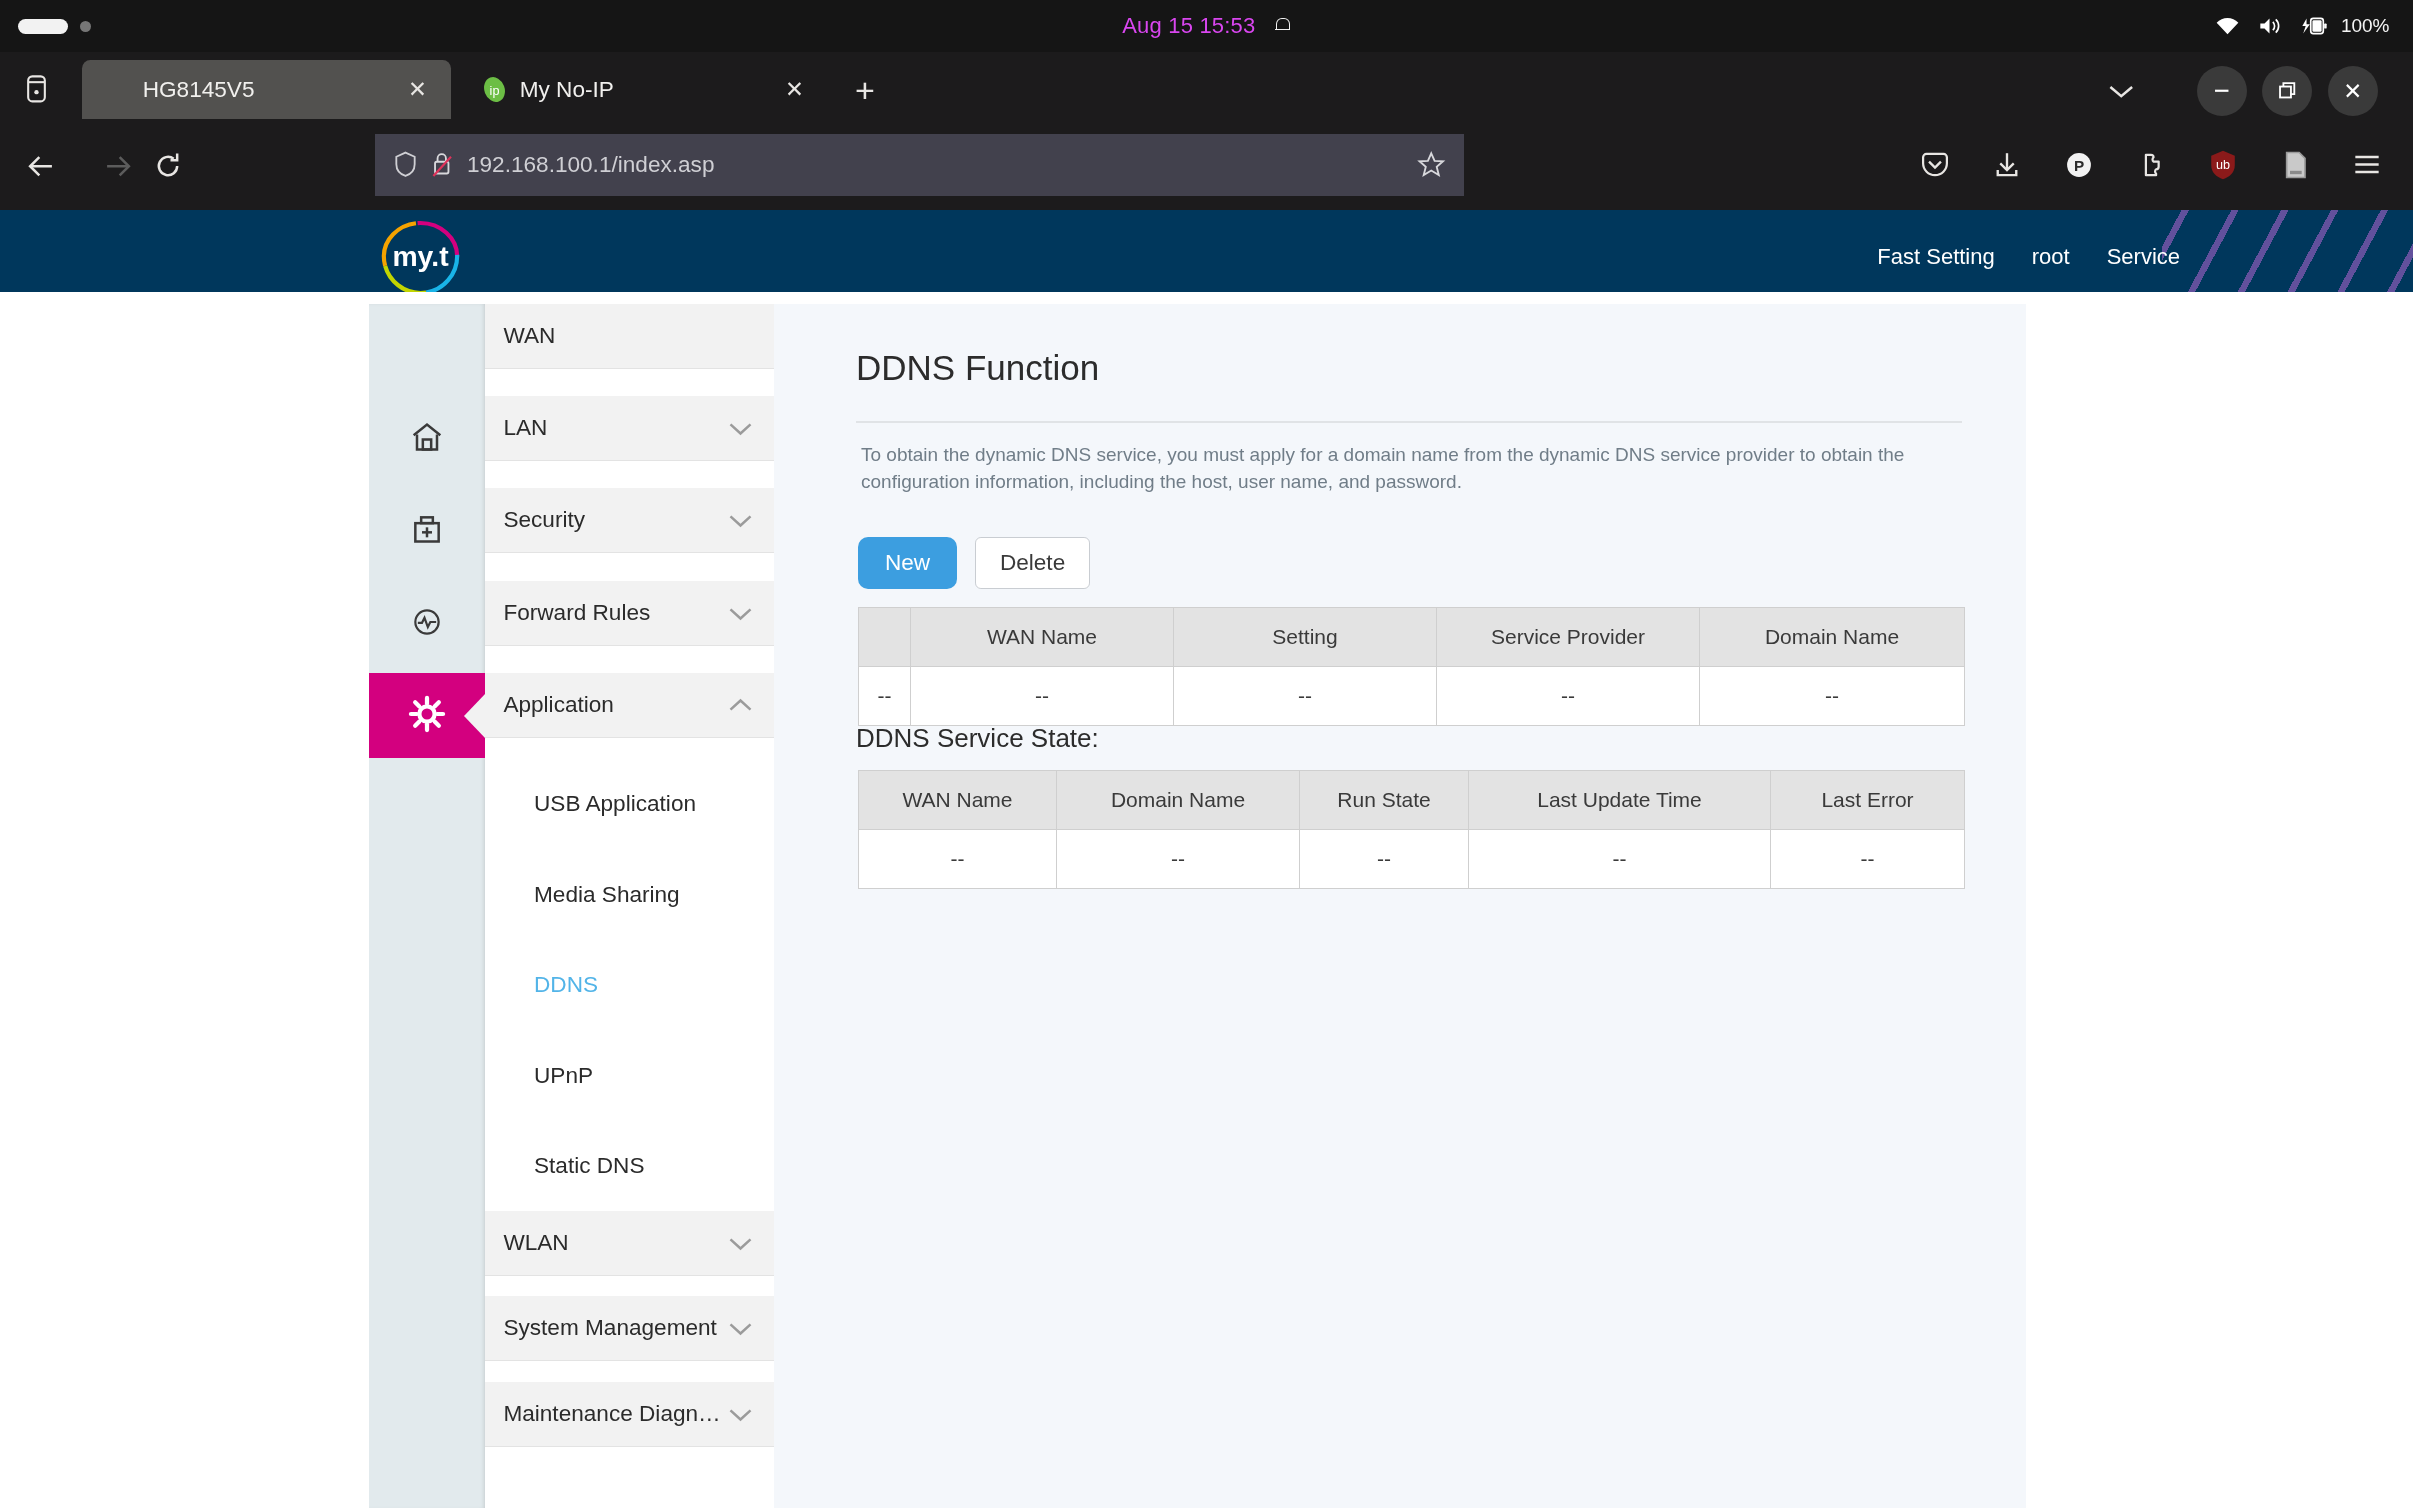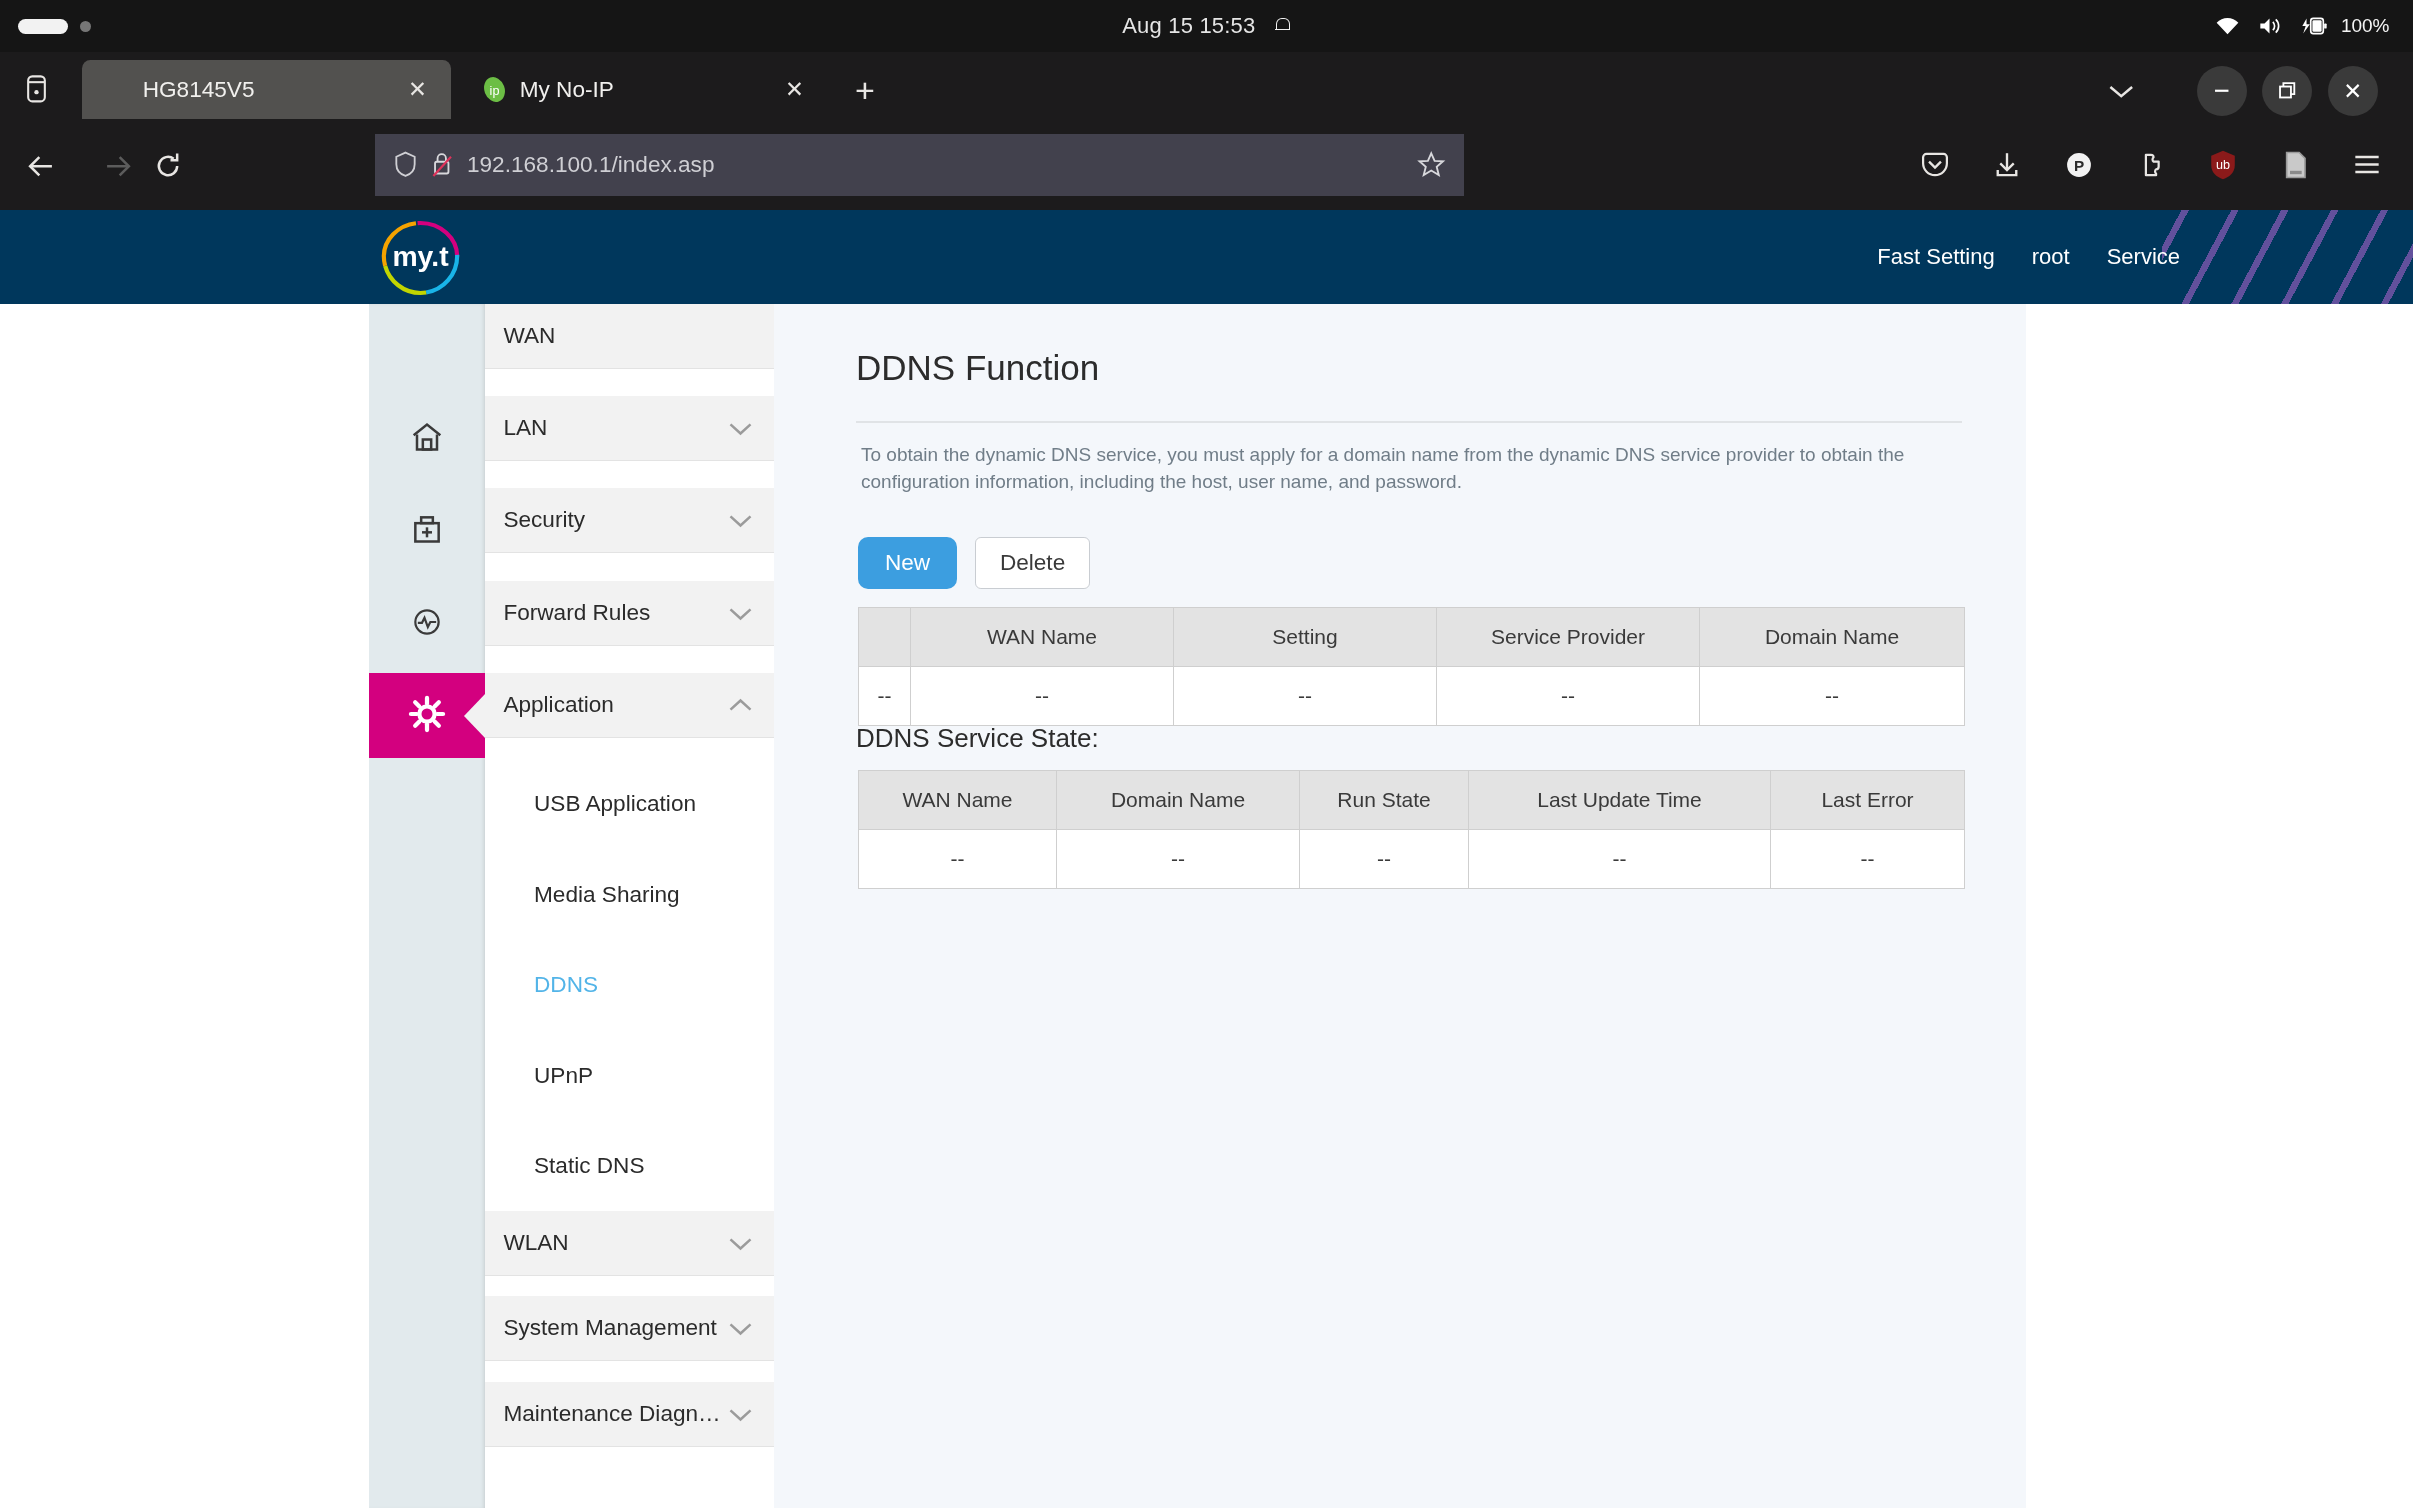--- a/index.html
+++ b/index.html
@@ -25,21 +25,21 @@
   .os-pill {
     width: 50px; height: 15px; border-radius: 7.5px; background: #f2f2f2;
   }
   .os-dot {
     width: 11px; height: 11px; border-radius: 50%; background: #767676;
   }
   #os-bar-center {
     position: absolute; left: 0; top: 0; width: 2413px; height: 52px;
     display: flex; align-items: center; justify-content: center; gap: 18.4px;
   }
-  #os-clock { font-size: 22px; letter-spacing: 0.2px; color: #e5e5e5; }
+  #os-clock { font-size: 22px; letter-spacing: 0.2px; color: #d946ef; }
   #os-bell { width: 17px; height: 20px; position: relative; }
   #os-bell:before {
     content: ""; position: absolute; left: 2.5px; top: 1.7px;
     width: 11.7px; height: 11px; border: 1.7px solid #f0f0f0;
     border-radius: 5.9px 5.9px 1.7px 1.7px; border-bottom: none;
   }
   #os-bell:after {
     content: ""; position: absolute; left: 0.8px; top: 12.6px;
     width: 15px; height: 1.7px; background: #f0f0f0;
   }
@@ -140,21 +140,21 @@
   }
 
   
   #page {
     position: absolute; top: 210px; left: 0;
     width: 2413px; height: 1299px;
     background: #ffffff;
     overflow: hidden;
   }
   #router-header {
-    position: absolute; top: 0; left: 0; width: 2413px; height: 94px;
+    position: absolute; top: 0; left: 0; width: 2413px; height: 82px;
     background: #00375c;
     overflow: hidden;
   }
   #router-header-stripes {
     position: absolute; right: 0; top: 0; width: 251px; height: 94px;
     background: repeating-linear-gradient(
       -62deg,
       rgba(150,80,190,0) 0px, rgba(150,80,190,0) 22px,
       rgba(158,96,196,.62) 22px, rgba(158,96,196,.62) 28.5px,
       rgba(150,80,190,0) 28.5px, rgba(150,80,190,0) 44px);

